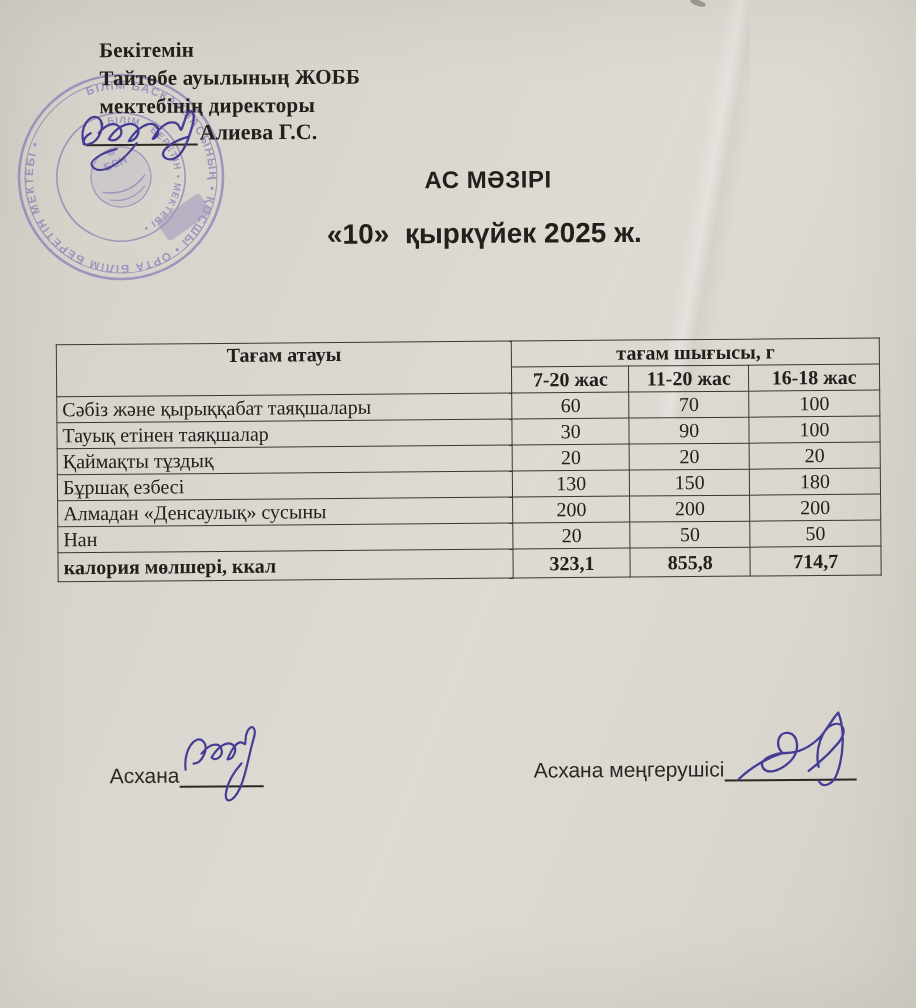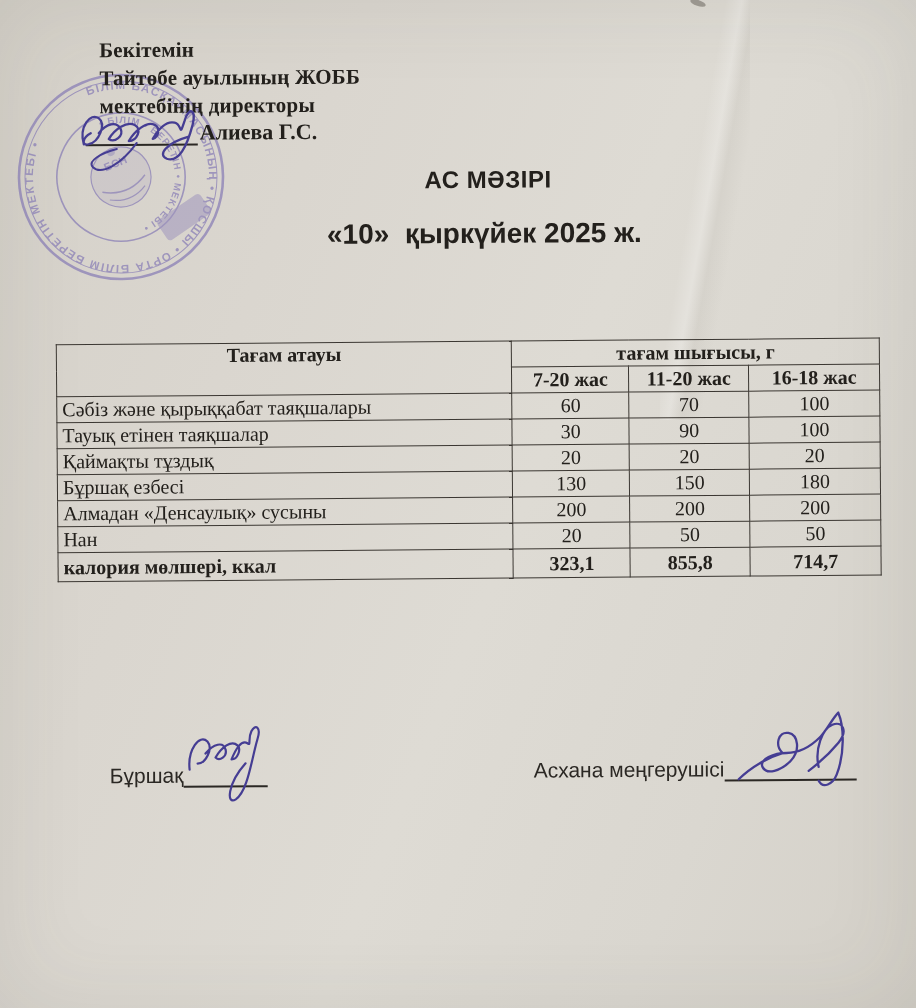--- a/index.html
+++ b/index.html
@@ -189,21 +189,21 @@
         <tr class="total-row">
           <td class="td-name">калория мөлшері, ккал</td>
           <td class="td-val">323,1</td>
           <td class="td-val">855,8</td>
           <td class="td-val">714,7</td>
         </tr>
       </tbody>
     </table>
 
     <div class="footer-left">
-      <span>Бұршақ</span>
+      <span>Асхана</span>
       <span class="f-line nurse">
         <svg class="nurse-sig" width="100" height="100" viewBox="0 0 100 100">
           <path class="ink" stroke-width="2.2" d="M10,52 C8,32 20,16 28,24 C34,31 26,46 18,46
             M26,36 C34,26 44,24 46,32 C48,39 40,44 36,40 C42,30 52,22 58,28 C62,32 58,42 52,42
             C56,32 62,22 68,26 C72,29 68,22 72,14 C76,6 82,10 78,22 C72,42 68,74 56,82 C46,88 48,66 66,46"></path>
         </svg>
       </span>
     </div>
 
     <div class="footer-right">

